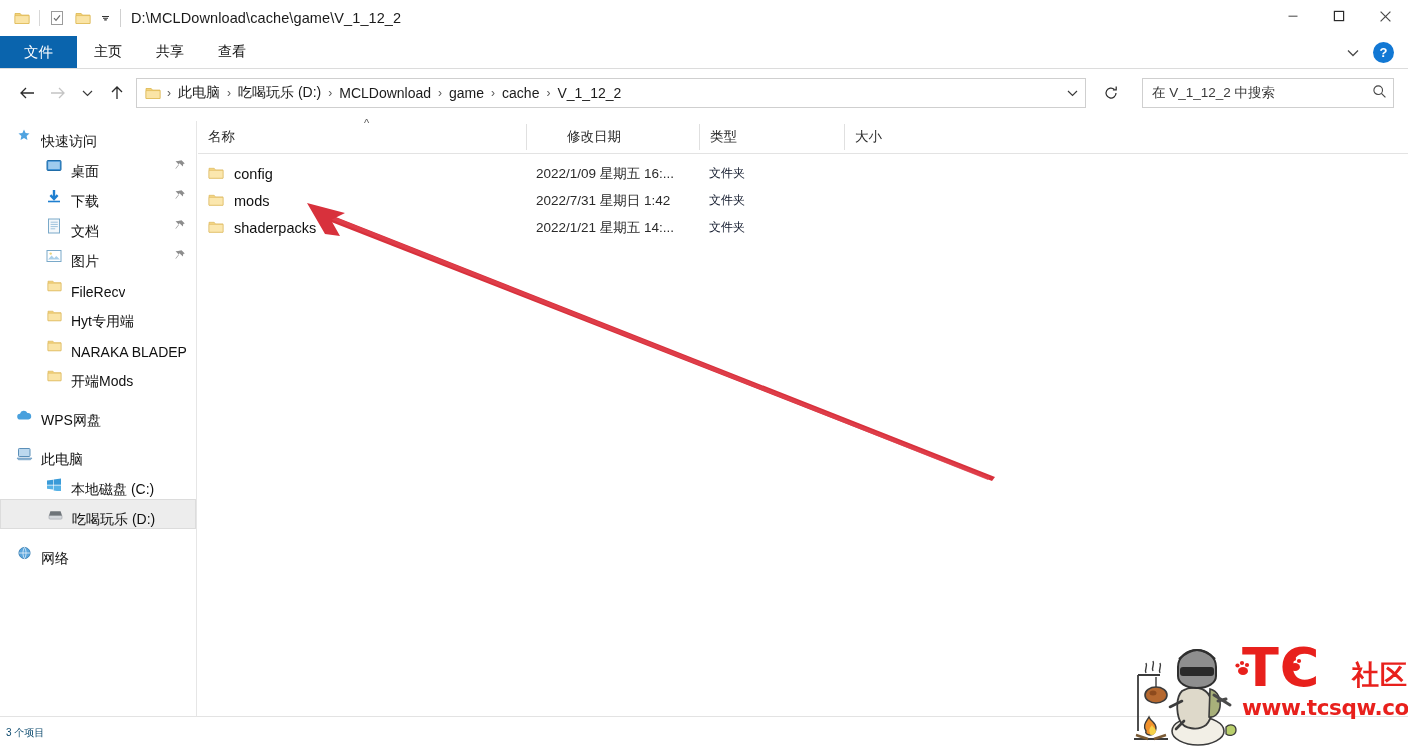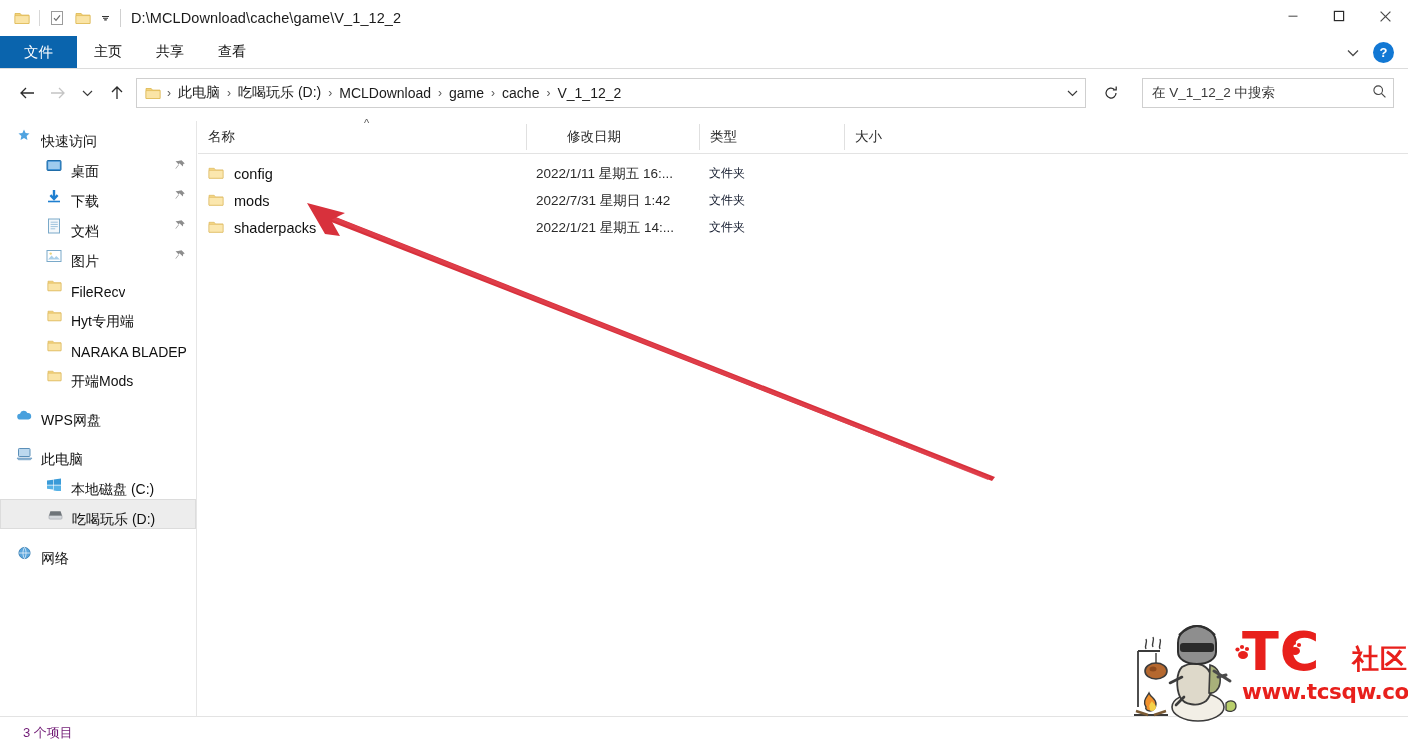--- a/index.html
+++ b/index.html
@@ -122,29 +122,29 @@
   .cell-name .fico { margin-right: 10px; display:flex; }
   .cell-date { width: 173px; padding-left: 10px; font-size: 13.5px; color: #2a2a2a; white-space: nowrap; }
   .cell-type { width: 145px; padding-left: 10px; font-size: 12px; color: #0f172a; }
   .cell-size { width: 108px; padding-left: 10px; font-size: 13.5px; color: #2a2a2a; }
 
   
   .statusbar {
     position: absolute; left: 0; bottom: 0; width: 1408px; height: 33px;
     border-top: 1px solid #e3e3e3; background: #fff; display: flex; align-items: center;
   }
-  .status-text { font-size: 13px; color: #701a75; padding-left: 23px; }
+  .status-text { font-size: 10px; color: #0c4a6e; padding-left: 6px; }
 
   
   .arrow-layer { position: absolute; left: 0; top: 0; width: 1408px; height: 749px; pointer-events: none; }
 
   
   .watermark {
-    position: absolute; right: 8px; bottom: 16px; width: 270px; height: 112px;
-    display: flex; align-items: flex-start; pointer-events: none;
+    position: absolute; right: 8px; bottom: 0; width: 270px; height: 112px;
+    display: flex; align-items: flex-end; pointer-events: none;
   }
   .wm-text { position: absolute; left: 112px; top: 6px; width: 160px; }
   .wm-tc {
     font-family: "DejaVu Sans", sans-serif; font-size: 54px; font-weight: bold;
     color: #e8201c; line-height: 50px; letter-spacing: 1px;
   }
   .wm-sq {
     position: absolute; right: -6px; top: 14px; font-size: 27px; color: #e8201c;
     font-weight: bold; letter-spacing: 1px;
   }
@@ -485,21 +485,21 @@
       <div class="row">
         <div class="cell-name">
           <span class="fico">
             <svg width="16" height="15" viewBox="0 0 16 15">
               <path d="M1 2.3h5.2l1.3 1.6H15v8.3H1z" fill="#f5d685" stroke="#ddb95e" stroke-width=".7"></path>
               <path d="M1 4.4h14v7.8H1z" fill="#fbe7ae" stroke="#ddb95e" stroke-width=".6"></path>
             </svg>
           </span>
           <span>config</span>
         </div>
-        <div class="cell-date">2022/1/11 星期五 16:...</div>
+        <div class="cell-date">2022/1/09 星期五 16:...</div>
         <div class="cell-type">文件夹</div>
         <div class="cell-size"></div>
       </div>
 
       <div class="row">
         <div class="cell-name">
           <span class="fico">
             <svg width="16" height="15" viewBox="0 0 16 15">
               <path d="M1 2.3h5.2l1.3 1.6H15v8.3H1z" fill="#f5d685" stroke="#ddb95e" stroke-width=".7"></path>
               <path d="M1 4.4h14v7.8H1z" fill="#fbe7ae" stroke="#ddb95e" stroke-width=".6"></path>

